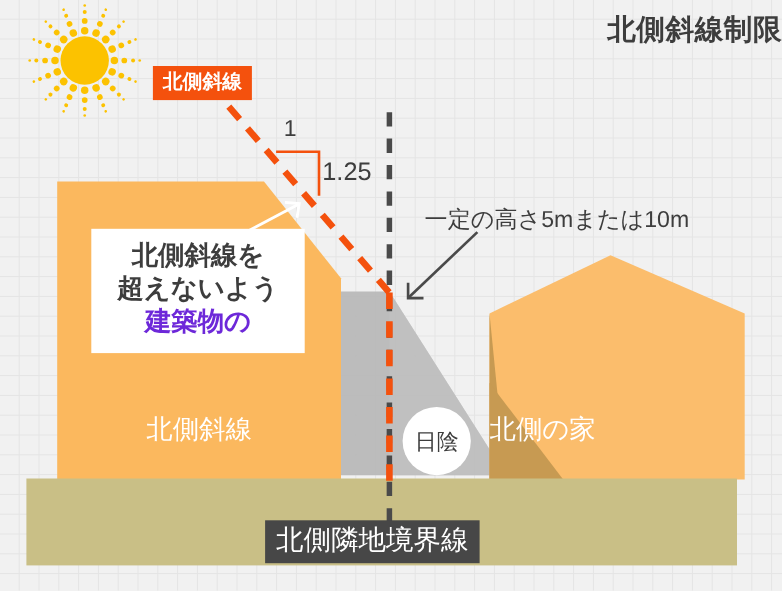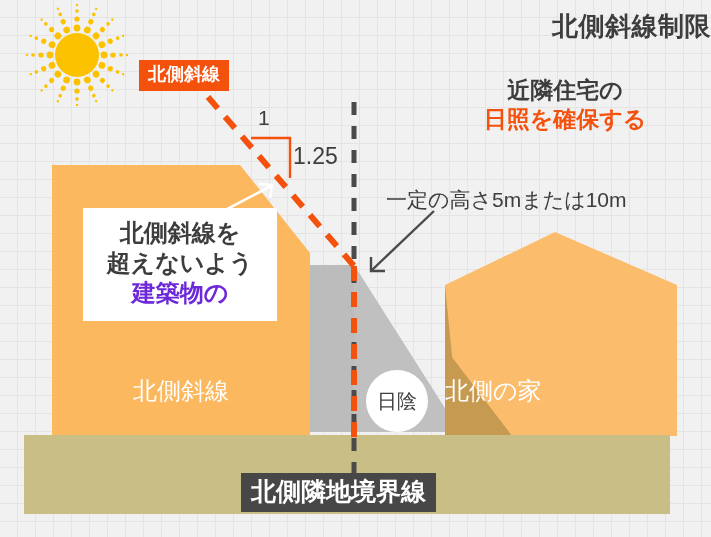--- a/index.html
+++ b/index.html
@@ -103,21 +103,21 @@
     background:#ffffff;
     display:flex;align-items:center;justify-content:center;
     font-size:20px;color:#3d3d3d;font-weight:normal;
   }
 
   
   #boundary-label{
     left:241px;top:473px;
     padding:4px 10px 6px 10px;
     background:#474747;color:#ffffff;
-    font-size:25px;font-weight:bold;
+    font-size:25px;font-weight:normal;
     line-height:1.15;white-space:nowrap;
   }
 </style>
 </head>
 <body>
 
 <div id="stage">
 
   <svg class="layer" viewBox="0 0 711 537">
 
@@ -257,24 +257,20 @@
     <line x1="386" y1="199" x2="400" y2="199" stroke="#3d3d3d" stroke-width="0"></line>
   </svg>
 
   <div class="abs" id="main-title">北側斜線制限</div>
 
   <div class="abs" id="slope-chip">北側斜線</div>
 
   <div class="abs" id="ratio-rise">1</div>
   <div class="abs" id="ratio-run">1.25</div>
 
-  <div class="abs" id="neighbor-note">
-    <span>近隣住宅の</span>
-    <span class="hl">日照を確保する</span>
-  </div>
 
   <div class="abs" id="height-note">一定の高さ5mまたは10m</div>
 
   <div class="abs" id="callout">
     <div>北側斜線を</div>
     <div>超えないよう</div>
     <div class="hl">建築物の</div>
   </div>
 
   <div class="abs" id="south-house-label">北側斜線</div>

